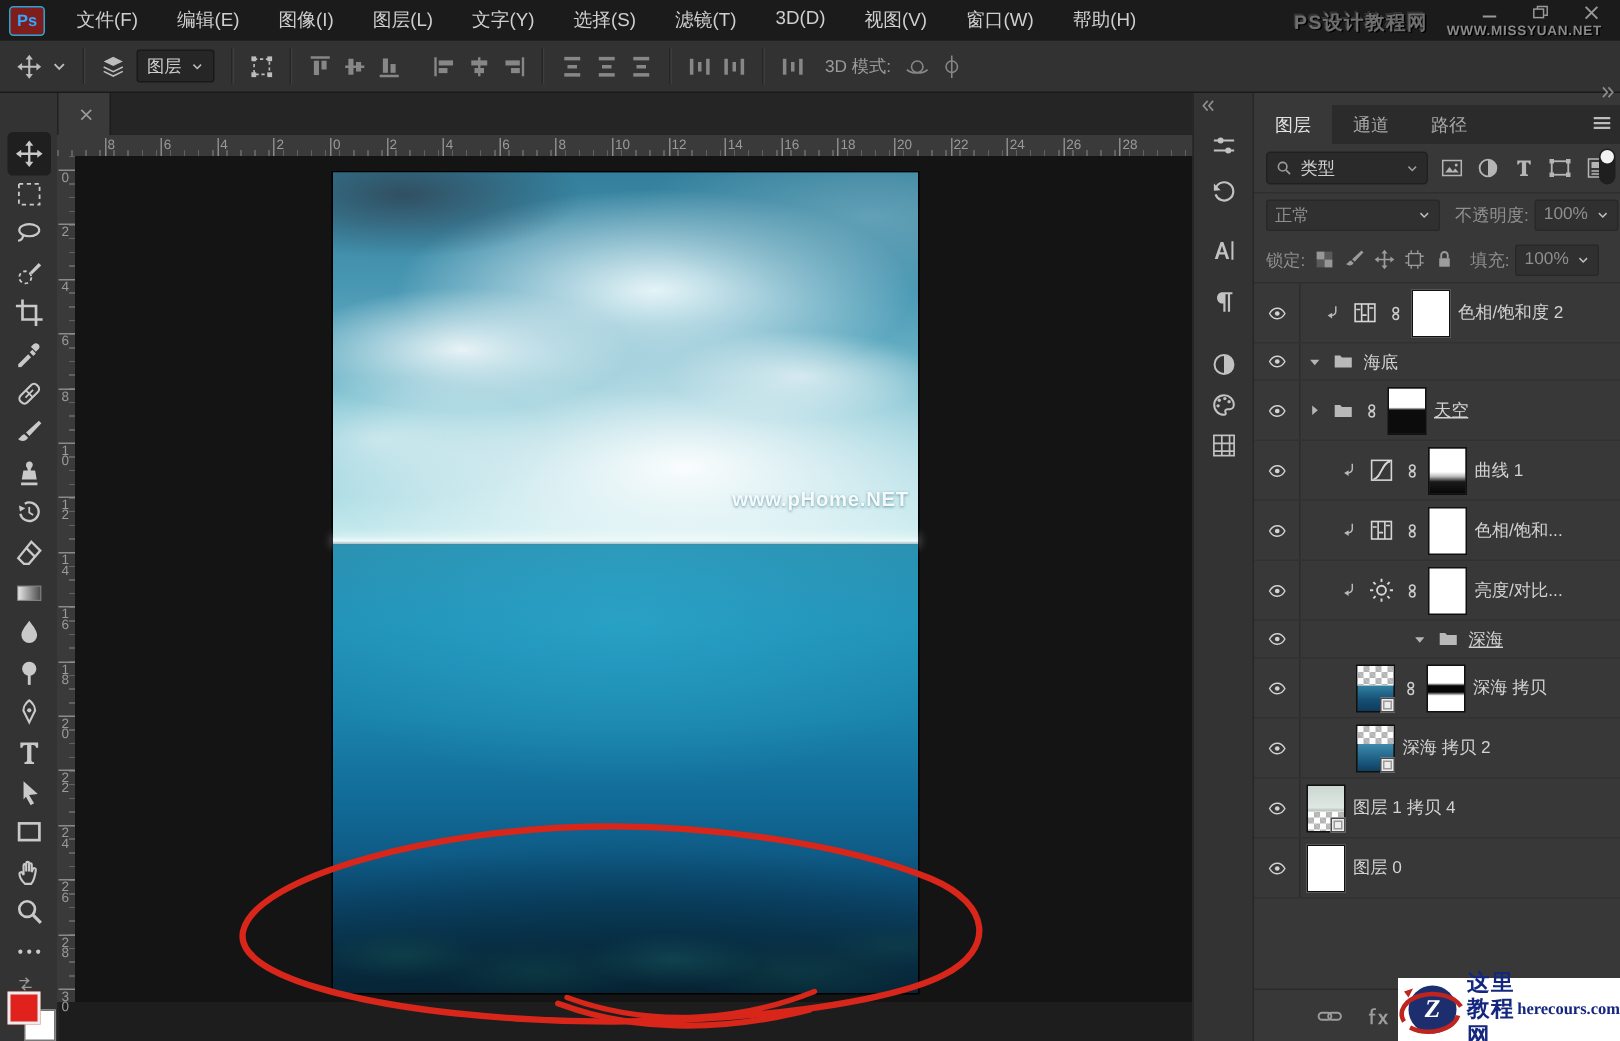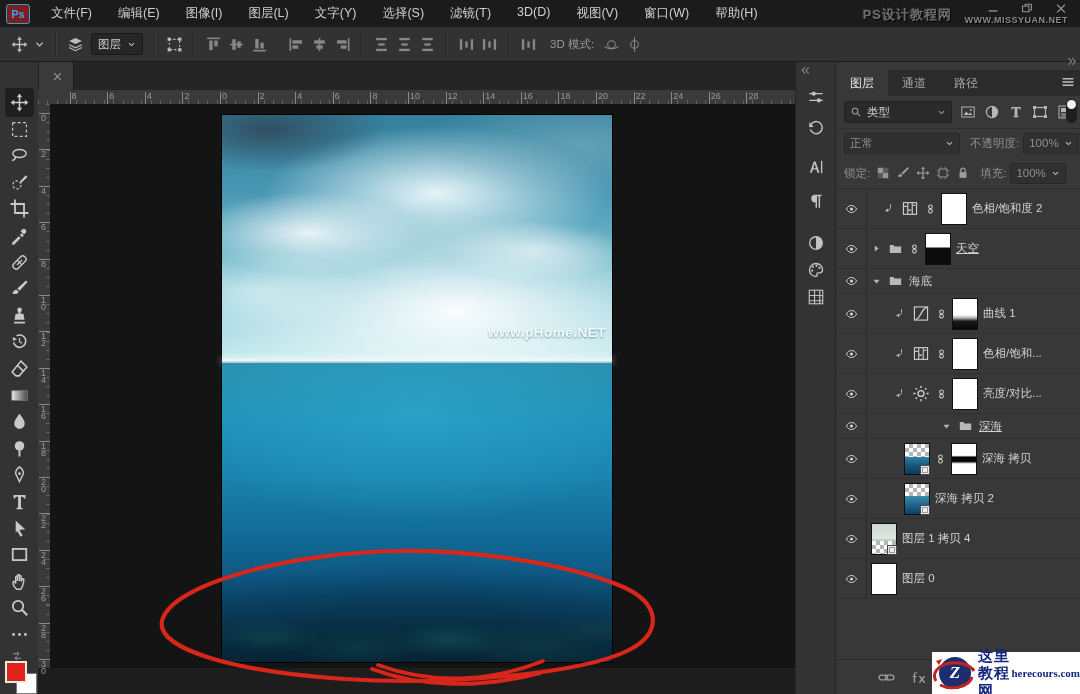--- a/index.html
+++ b/index.html
@@ -789,20 +789,43 @@
             <span class="ico chain-ico">
               <svg viewBox="0 0 16 16" fill="none">
                 <circle cx="8" cy="4.8" r="2.7" fill="none" stroke="currentColor" stroke-width="1.5"></circle>
                 <circle cx="8" cy="11.2" r="2.7" fill="none" stroke="currentColor" stroke-width="1.5"></circle>
               </svg>
             </span>
             <div class="mask m-white"></div>
             <span class="l-label">色相/饱和度 2</span>
           </div>
         </div>
+        <div class="layer-row" style="height: 25px;">
+          <div class="eye-cell">
+            <span class="ico ">
+              <svg viewBox="0 0 16 16" fill="none">
+                <path d="M1.2 8C2.8 5 5.2 3.3 8 3.3S13.2 5 14.8 8C13.2 11 10.8 12.7 8 12.7S2.8 11 1.2 8z" fill="none" stroke="currentColor" stroke-width="1.3"></path>
+                <circle cx="8" cy="8" r="2.1" fill="currentColor"></circle>
+              </svg>
+            </span>
+          </div>
+          <div class="row-body" style="padding-left: 4px;">
+            <span class="ico tri-ico">
+              <svg viewBox="0 0 16 16" fill="none">
+                <path fill="currentColor" d="M3.5 5.5l4.5 5.5 4.5-5.5z"></path>
+              </svg>
+            </span>
+            <span class="ico folder-ico">
+              <svg viewBox="0 0 16 16" fill="none">
+                <path fill="currentColor" d="M1.5 3.5h4.2L7 5h7.5v7.5h-13z"></path>
+              </svg>
+            </span>
+            <span class="l-label">海底</span>
+          </div>
+        </div>
         <div class="layer-row" style="height: 40px;">
           <div class="eye-cell">
             <span class="ico ">
               <svg viewBox="0 0 16 16" fill="none">
                 <path d="M1.2 8C2.8 5 5.2 3.3 8 3.3S13.2 5 14.8 8C13.2 11 10.8 12.7 8 12.7S2.8 11 1.2 8z" fill="none" stroke="currentColor" stroke-width="1.3"></path>
                 <circle cx="8" cy="8" r="2.1" fill="currentColor"></circle>
               </svg>
             </span>
           </div>
           <div class="row-body" style="padding-left: 4px;">
@@ -817,43 +840,20 @@
               </svg>
             </span>
             <span class="ico chain-ico">
               <svg viewBox="0 0 16 16" fill="none">
                 <circle cx="8" cy="4.8" r="2.7" fill="none" stroke="currentColor" stroke-width="1.5"></circle>
                 <circle cx="8" cy="11.2" r="2.7" fill="none" stroke="currentColor" stroke-width="1.5"></circle>
               </svg>
             </span>
             <div class="mask m-split"></div>
             <span class="l-label u">天空</span>
-          </div>
-        </div>
-        <div class="layer-row" style="height: 25px;">
-          <div class="eye-cell">
-            <span class="ico ">
-              <svg viewBox="0 0 16 16" fill="none">
-                <path d="M1.2 8C2.8 5 5.2 3.3 8 3.3S13.2 5 14.8 8C13.2 11 10.8 12.7 8 12.7S2.8 11 1.2 8z" fill="none" stroke="currentColor" stroke-width="1.3"></path>
-                <circle cx="8" cy="8" r="2.1" fill="currentColor"></circle>
-              </svg>
-            </span>
-          </div>
-          <div class="row-body" style="padding-left: 4px;">
-            <span class="ico tri-ico">
-              <svg viewBox="0 0 16 16" fill="none">
-                <path fill="currentColor" d="M3.5 5.5l4.5 5.5 4.5-5.5z"></path>
-              </svg>
-            </span>
-            <span class="ico folder-ico">
-              <svg viewBox="0 0 16 16" fill="none">
-                <path fill="currentColor" d="M1.5 3.5h4.2L7 5h7.5v7.5h-13z"></path>
-              </svg>
-            </span>
-            <span class="l-label">海底</span>
           </div>
         </div>
         <div class="layer-row" style="height: 40px;">
           <div class="eye-cell">
             <span class="ico ">
               <svg viewBox="0 0 16 16" fill="none">
                 <path d="M1.2 8C2.8 5 5.2 3.3 8 3.3S13.2 5 14.8 8C13.2 11 10.8 12.7 8 12.7S2.8 11 1.2 8z" fill="none" stroke="currentColor" stroke-width="1.3"></path>
                 <circle cx="8" cy="8" r="2.1" fill="currentColor"></circle>
               </svg>
             </span>

